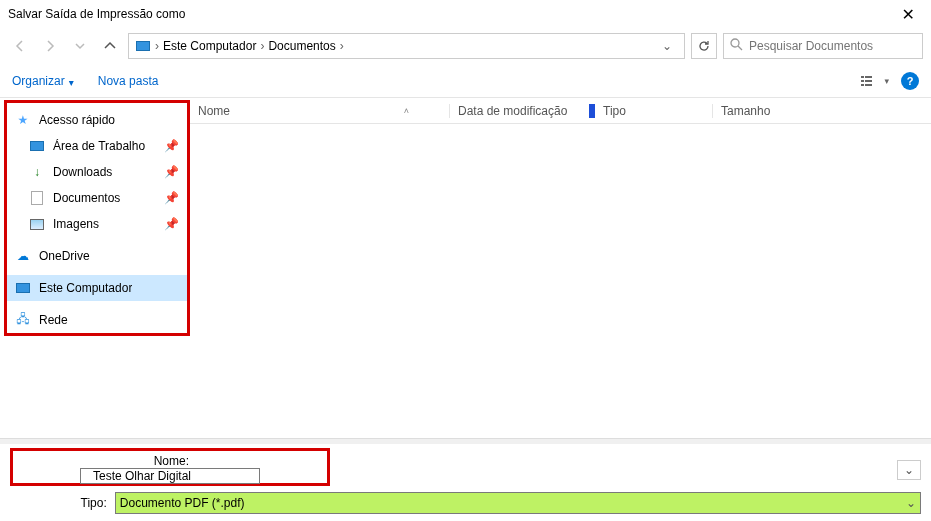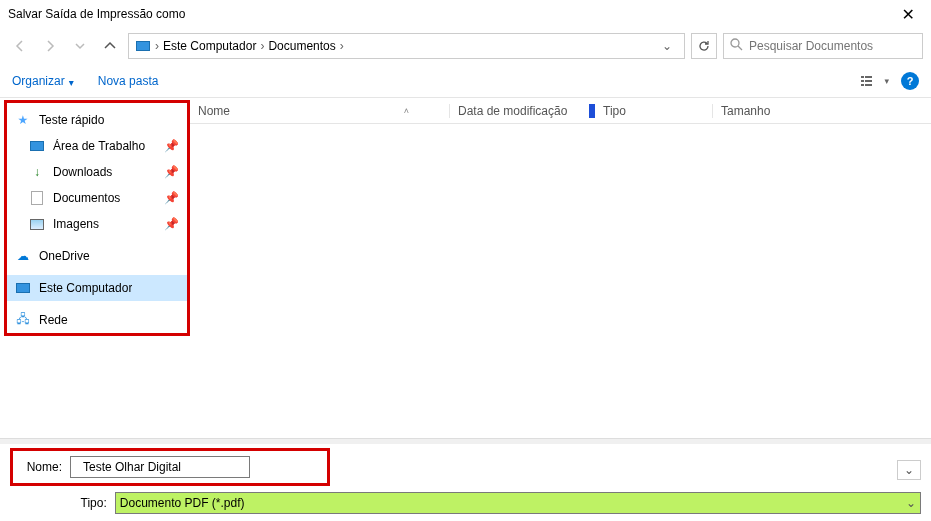--- a/index.html
+++ b/index.html
@@ -45,21 +45,21 @@
 .col-size { flex: 1; }
 .sort-arr { font-size: 9px; color: #888; margin-left: auto; margin-right: 40px; }
 .fl-row { height: 30px; display: flex; align-items: center; cursor: pointer; }
 .fl-row .cell { padding-left: 8px; color: #222; }
 .fl-row .cell.date, .fl-row .cell.type { color: #666; }
 .folder-icon { width: 16px; height: 14px; background: #ffe9a6; border: 1px solid #e2c06a; border-radius: 1px; margin-right: 8px; display: inline-block; vertical-align: middle; }
 
 .bottom-sep { height: 6px; border-top: 1px solid #ddd; background: #f0f0f0; }
 .form-area { padding: 4px 10px 8px 10px; }
 .form-row { display: flex; align-items: center; height: 26px; margin-bottom: 6px; }
-.form-row.highlighted { border: 3px solid #d40000; padding: 3px; height: 38px; width: 320px; }
+.form-row.highlighted { border: 3px solid #d40000; padding: 3px; height: 38px; width: 320px; flex-direction: column; }
 .form-label { width: 46px; text-align: right; margin-right: 8px; color: #000; }
 .name-input { height: 22px; border: 1px solid #7a7a7a; padding: 0 12px; width: 180px; outline: none; }
 .type-select { height: 22px; border: 1px solid #7a7a7a; padding: 0 4px; background: #bef264; display: flex; align-items: center; width: 810px; cursor: pointer; }
 .type-select .dd { margin-left: auto; color: #555; }
 .name-dd { margin-left: auto; color: #555; padding: 0 6px; cursor: pointer; }
 
 .star { color: #4da6ff; }
 .mon { width: 14px; height: 10px; background: #3393df; border: 1px solid #1a6fb0; }
 .arrow-down { color: #1e7e1e; font-weight: bold; }
 .doc { width: 12px; height: 14px; border: 1px solid #aaa; background: #fff; position: relative; }
@@ -144,21 +144,21 @@
       <span style="font-size:9px;color:#666">▾</span>
     </span>
     <span class="help">?</span>
   </div>
 </div>
 
 <div class="body">
   <div class="sidebar">
     <div class="sb-item">
       <span class="sb-icon star">★</span>
-      <span class="sb-label">Teste rápido</span>
+      <span class="sb-label">Acesso rápido</span>
     </div>
     <div class="sb-item" style="padding-left:22px">
       <span class="sb-icon">
           <span class="mon"></span>
         </span>
       <span class="sb-label">Área de Trabalho</span>
       <span class="pin">📌</span>
     </div>
     <div class="sb-item" style="padding-left:22px">
       <span class="sb-icon arrow-down">↓</span>

